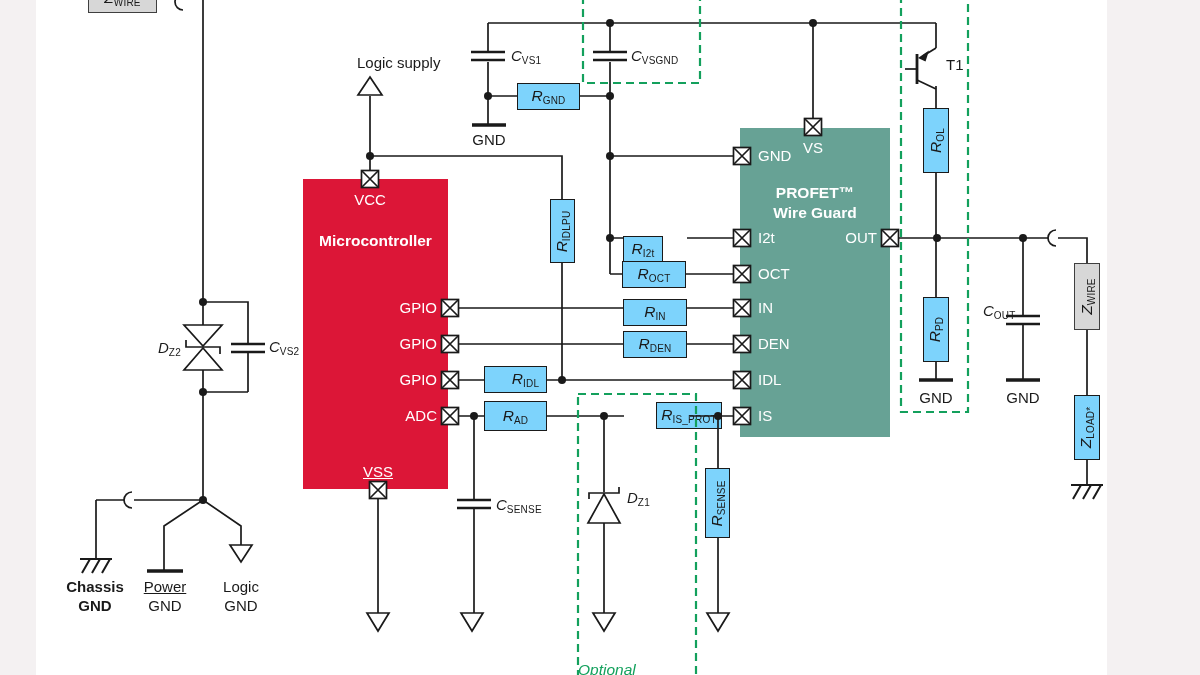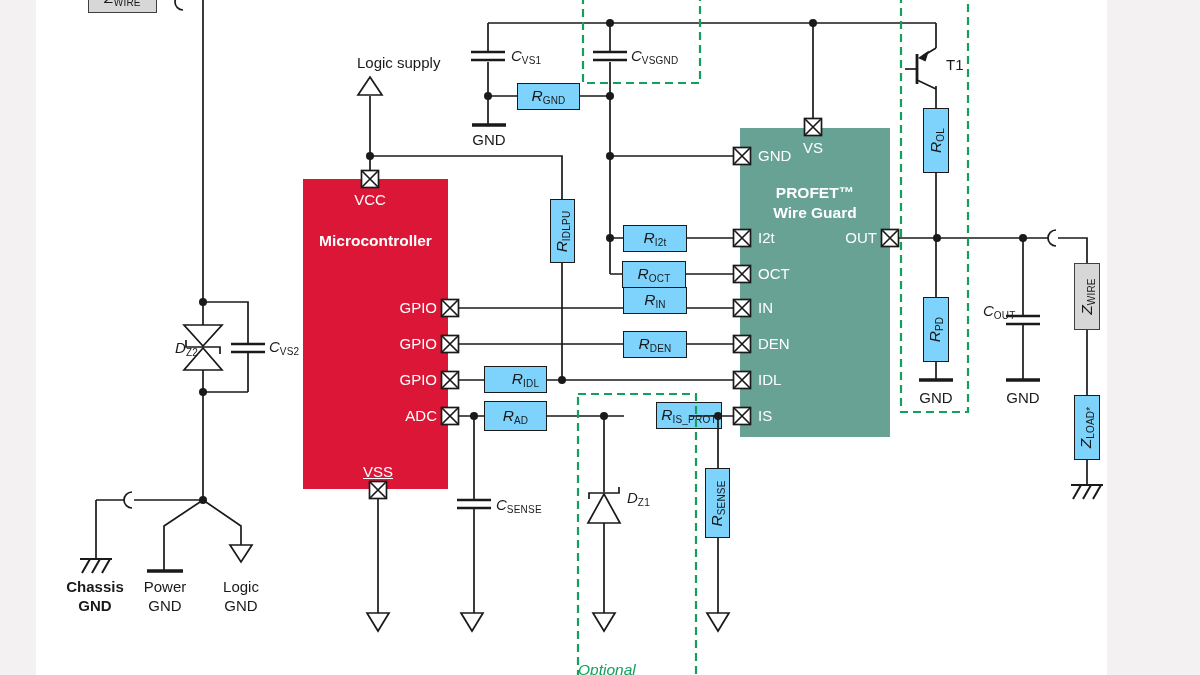--- a/index.html
+++ b/index.html
@@ -63,27 +63,27 @@
     <span class="bpin" style="left:18px;top:171px;">IN</span>
     <span class="bpin" style="left:18px;top:207px;">DEN</span>
     <span class="bpin" style="left:18px;top:243px;">IDL</span>
     <span class="bpin" style="left:18px;top:279px;">IS</span>
     <span class="bpin" style="right:13px;top:101px;">OUT</span>
   </div>
 
   <div class="rbox" style="left:517px;top:83px;width:63px;height:27px;">
     <span class="cl"><i>R</i><sub>GND</sub></span>
     </div>
-  <div class="rbox" style="left:623px;top:225px;width:64px;height:27px;">
+  <div class="rbox" style="left:623px;top:236px;width:40px;height:27px;">
     <span class="cl"><i>R</i><sub>I2t</sub></span>
     </div>
   <div class="rbox" style="left:622px;top:261px;width:64px;height:27px;text-align:center;">
     <span class="cl"><i>R</i><sub>OCT</sub></span>
     </div>
-  <div class="rbox" style="left:623px;top:287px;width:64px;height:27px;">
+  <div class="rbox" style="left:623px;top:299px;width:64px;height:27px;">
     <span class="cl"><i>R</i><sub>IN</sub></span>
     </div>
   <div class="rbox" style="left:623px;top:331px;width:64px;height:27px;">
     <span class="cl"><i>R</i><sub>DEN</sub></span>
     </div>
   <div class="rbox" style="left:484px;top:366px;width:63px;height:27px;padding-left:20px;">
     <span class="cl"><i>R</i><sub>IDL</sub></span>
     </div>
   <div class="rbox" style="left:484px;top:401px;width:63px;height:30px;">
     <span class="cl"><i>R</i><sub>AD</sub></span>
@@ -279,32 +279,32 @@
         </g>
     </g>
   </svg>
 
   <div class="lbl" style="left:357px;top:54px;">Logic supply</div>
   <div class="lbl cl" style="left:511px;top:47px;"><i>C</i><sub>VS1</sub></div>
   <div class="lbl cl" style="left:631px;top:47px;"><i>C</i><sub>VSGND</sub></div>
   <div class="lbl ctr" style="left:489px;top:131px;">GND</div>
   <div class="lbl" style="left:946px;top:56px;">T1</div>
   <div class="lbl cl" style="left:269px;top:338px;"><i>C</i><sub>VS2</sub></div>
-  <div class="lbl cl" style="left:158px;top:339px;width:40px;text-align:right;"><i>D</i><sub>Z2</sub></div>
+  <div class="lbl cl" style="left:158px;top:339px;width:40px;text-align:left;"><i>D</i><sub>Z2</sub></div>
   <div class="lbl cl" style="left:496px;top:496px;"><i>C</i><sub>SENSE</sub></div>
   <div class="lbl cl" style="left:627px;top:489px;"><i>D</i><sub>Z1</sub></div>
   <div class="lbl cl" style="left:983px;top:302px;"><i>C</i><sub>OUT</sub></div>
   <div class="lbl ctr" style="left:936px;top:389px;">GND</div>
   <div class="lbl ctr" style="left:1023px;top:389px;">GND</div>
   <div class="lbl ctr gnd2" style="left:95px;top:577px;font-weight:bold;">
     <span style="display:block;">Chassis</span>
       <span style="display:block;">GND</span>
     </div>
   <div class="lbl ctr gnd2" style="left:165px;top:577px;">
-    <span style="display:block;">Power</span>
+    <span style="display:block;text-decoration:underline;">Power</span>
       <span style="display:block;">GND</span>
     </div>
   <div class="lbl ctr gnd2" style="left:241px;top:577px;">
     <span style="display:block;">Logic</span>
       <span style="display:block;">GND</span>
     </div>
   <div class="lbl optional" style="left:578px;top:661px;color:#13a05c;">Optional</div>
 
   <div class="margin-strip m-left"></div>
   <div class="margin-strip m-right"></div>

